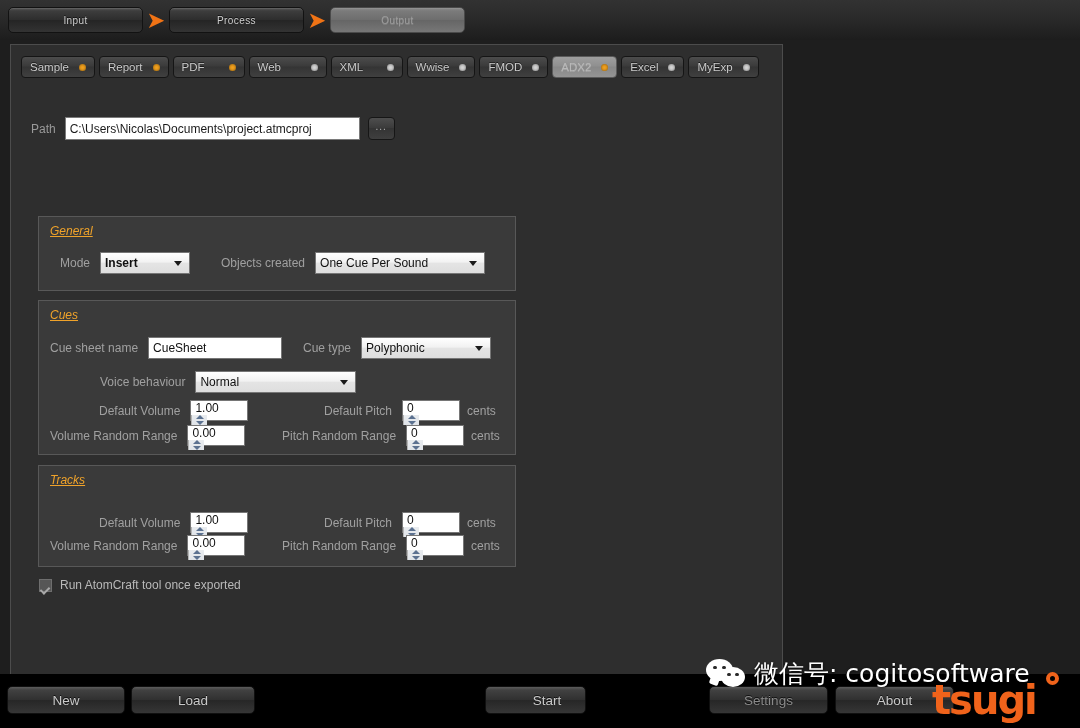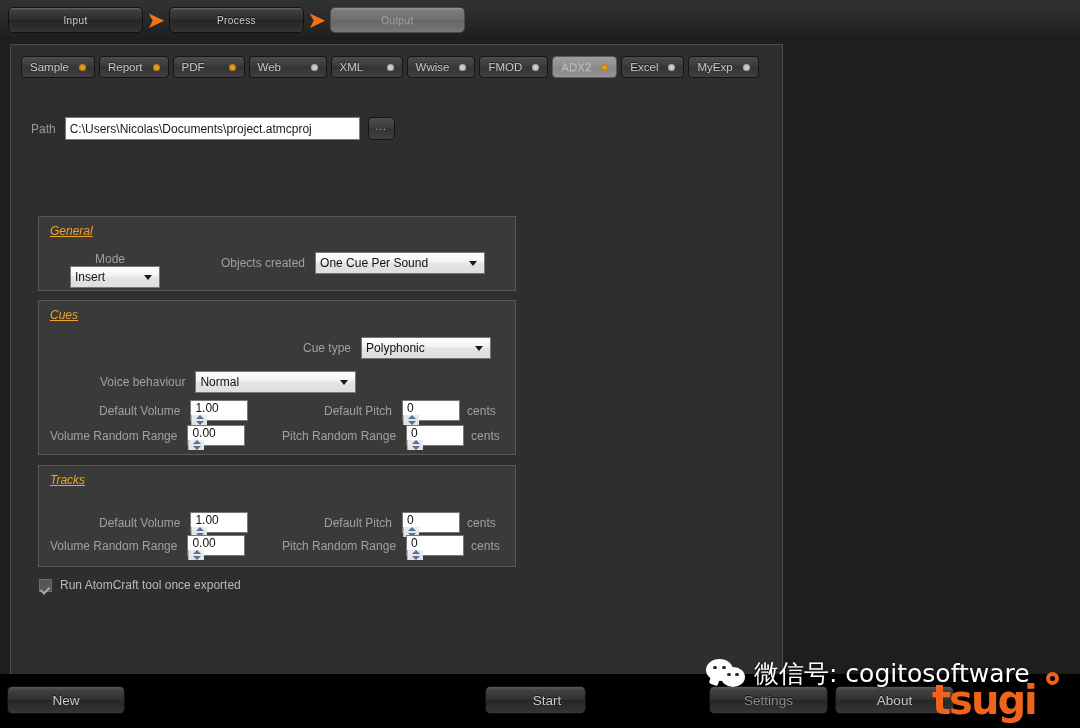--- a/index.html
+++ b/index.html
@@ -286,39 +286,45 @@
   </div>
 
   <div id="path-row">
     <span id="path-label" class="lbl">Path</span>
     <input id="path-input" type="text" value="C:\Users\Nicolas\Documents\project.atmcproj" style="">
     <div id="browse-button">...</div>
   </div>
 
   <div class="group" id="group-general">
     <div class="group-title">General</div>
-    <div class="row" style="left:21px; top:35px;flex-direction:column;">
+    <div class="row" style="left:21px; top:35px;">
       <span class="lbl">Mode</span>
-      <div class="combo" style="width:90px; margin-left:10px;">
+      <div class="combo" style="width:90px; margin-left:10px;font-weight:bold;">
         <span>Insert</span>
         <span class="caret"></span>
       </div>
     </div>
     <div class="row" style="left:182px; top:35px;">
       <span class="lbl">Objects created</span>
       <div class="combo" style="width:170px; margin-left:10px;">
         <span>One Cue Per Sound</span>
         <span class="caret"></span>
       </div>
     </div>
   </div>
 
   <div class="group" id="group-cues">
     <div class="group-title">Cues</div>
 
+    <div class="row" style="left:11px; top:36px;">
+      <span class="lbl">Cue sheet name</span>
+      <div class="txtbox" style="width:134px; margin-left:10px;">
+        <span>CueSheet</span>
+      </div>
+    </div>
     <div class="row" style="left:264px; top:36px;">
       <span class="lbl">Cue type</span>
       <div class="combo" style="width:130px; margin-left:10px;">
         <span>Polyphonic</span>
         <span class="caret"></span>
       </div>
     </div>
 
     <div class="row" style="left:61px; top:70px;">
       <span class="lbl">Voice behaviour</span>
@@ -423,20 +429,21 @@
 
   <div id="runtool-row">
     <span id="runtool-check"></span>
     <span id="runtool-label">Run AtomCraft tool once exported</span>
   </div>
 
 </div>
 
 <div id="bottom-bar">
   <div class="btm-btn" id="btn-new">New</div>
+  <div class="btm-btn" id="btn-load">Load</div>
   <div class="btm-btn" id="btn-start">Start</div>
   <div class="btm-btn" id="btn-settings">Settings</div>
   <div class="btm-btn" id="btn-about">About</div>
 </div>
 
 <div id="watermark">
   <div id="wechat-icon">
     <span class="bub1"></span>
     <span class="bub2"></span>
     <span class="e e1"></span>

